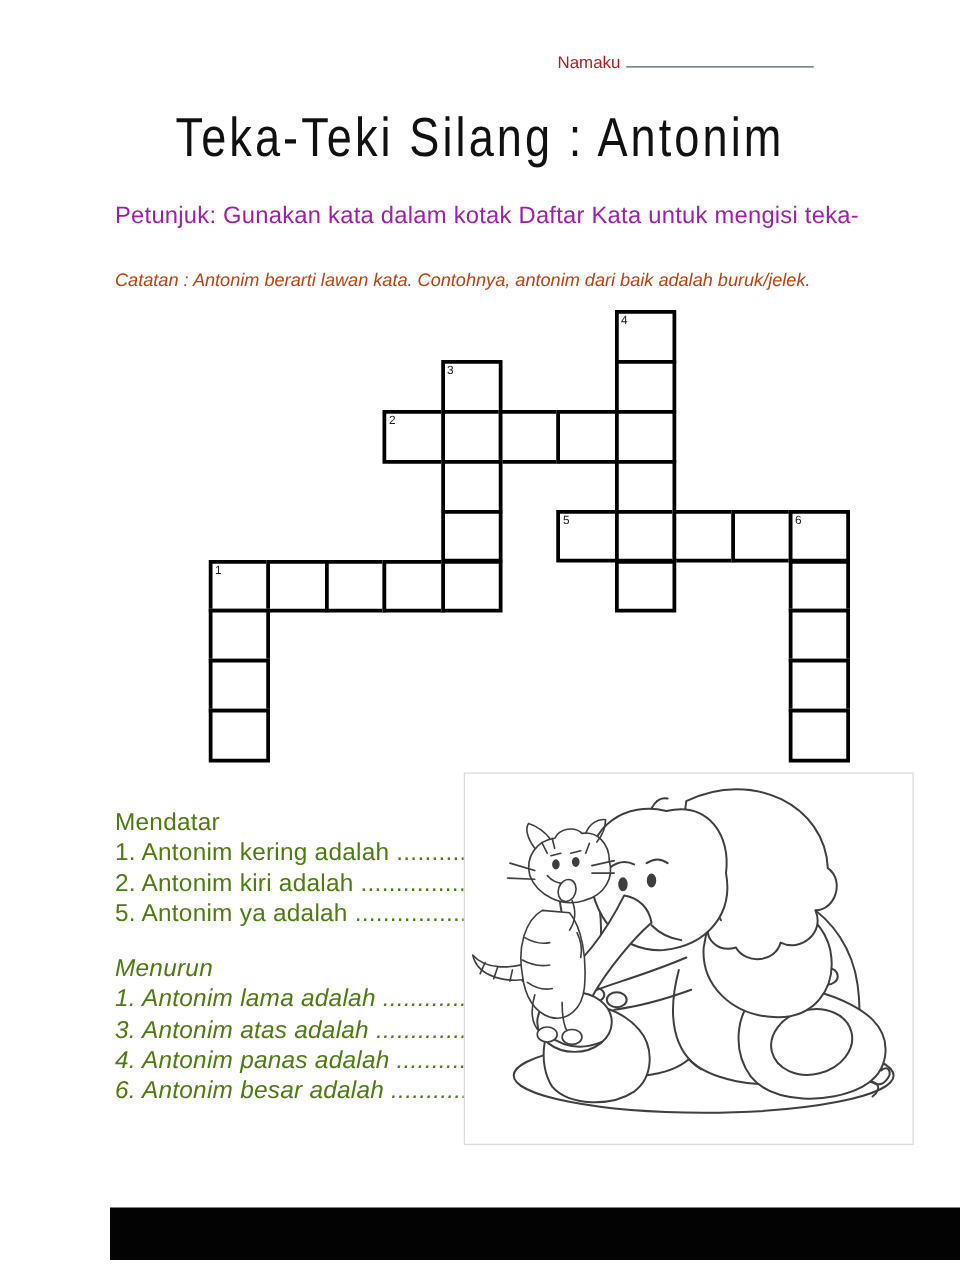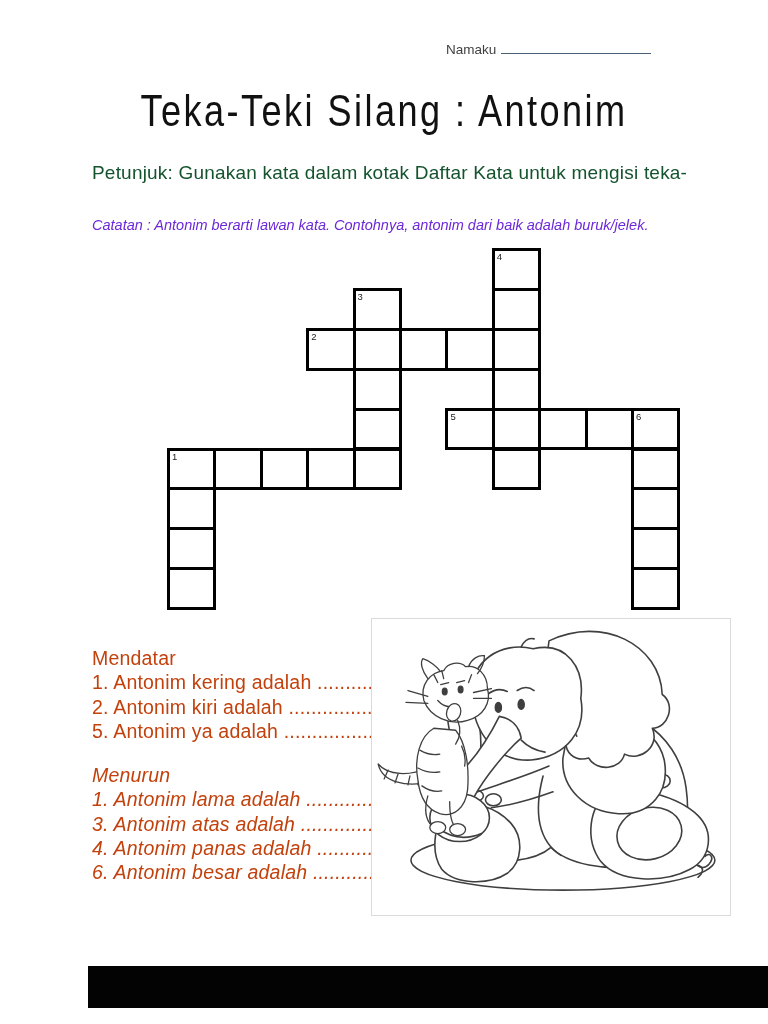--- a/index.html
+++ b/index.html
@@ -1,27 +1,27 @@
 <!DOCTYPE html>
 <html><head>
 <meta charset="utf-8">
 <style>
   html,body{margin:0;padding:0;background:#fff;}
   .page{position:relative;width:768px;height:1024px;background:#ffffff;
         font-family:"Liberation Sans",sans-serif;color:#1c1c1c;overflow:hidden;}
-  .namaku{position:absolute;left:446px;top:40px;font-size:13.5px;color:#404040;white-space:nowrap;}
+  .namaku{position:absolute;left:446px;top:40px;font-size:13.5px;color:#b91c1c;white-space:nowrap;}
   .name-line{display:inline-block;width:150px;height:13px;border-bottom:1.5px solid #4a6076;margin-left:5px;vertical-align:baseline;}
   .title{position:absolute;left:0;top:86px;width:768px;text-align:center;font-size:44px;font-weight:400;
          letter-spacing:3px;white-space:nowrap;transform:scaleX(0.82);color:#111;}
-  .instr{position:absolute;left:92px;font-size:19px;letter-spacing:0.2px;white-space:nowrap;color:#14532d;}
+  .instr{position:absolute;left:92px;font-size:19px;letter-spacing:0.2px;white-space:nowrap;color:#a21caf;}
   #instr1{top:162px;} #instr2{top:189px;}
-  .note{position:absolute;left:92px;top:217px;font-size:14.5px;font-style:italic;white-space:nowrap;color:#6d28d9;}
+  .note{position:absolute;left:92px;top:217px;font-size:14.5px;font-style:italic;white-space:nowrap;color:#c2410c;}
   .grid-cell{position:absolute;background:#fff;border:3px solid #000;box-sizing:border-box;}
   .cell-num{display:block;font-size:9.5px;line-height:9px;padding:1px 0 0 2px;color:#222;font-weight:400;}
-  .clues{position:absolute;left:92px;font-size:19.5px;line-height:24.3px;color:#c2410c;letter-spacing:0.2px;}
+  .clues{position:absolute;left:92px;font-size:19.5px;line-height:24.3px;color:#4d7c0f;letter-spacing:0.2px;}
   #across{top:646px;} #down{top:763px;font-style:italic;}
   .clue-line{white-space:nowrap;}
   .illus{position:absolute;left:371px;top:618px;width:360px;height:298px;border:1px solid #dadada;box-sizing:border-box;background:#fff;}
   .illus svg{width:100%;height:100%;display:block;}
   .footer-bar{position:absolute;left:88px;top:966px;width:680px;height:42px;background:#030303;}
 </style>
 </head>
 <body>
 
 <div class="page">

